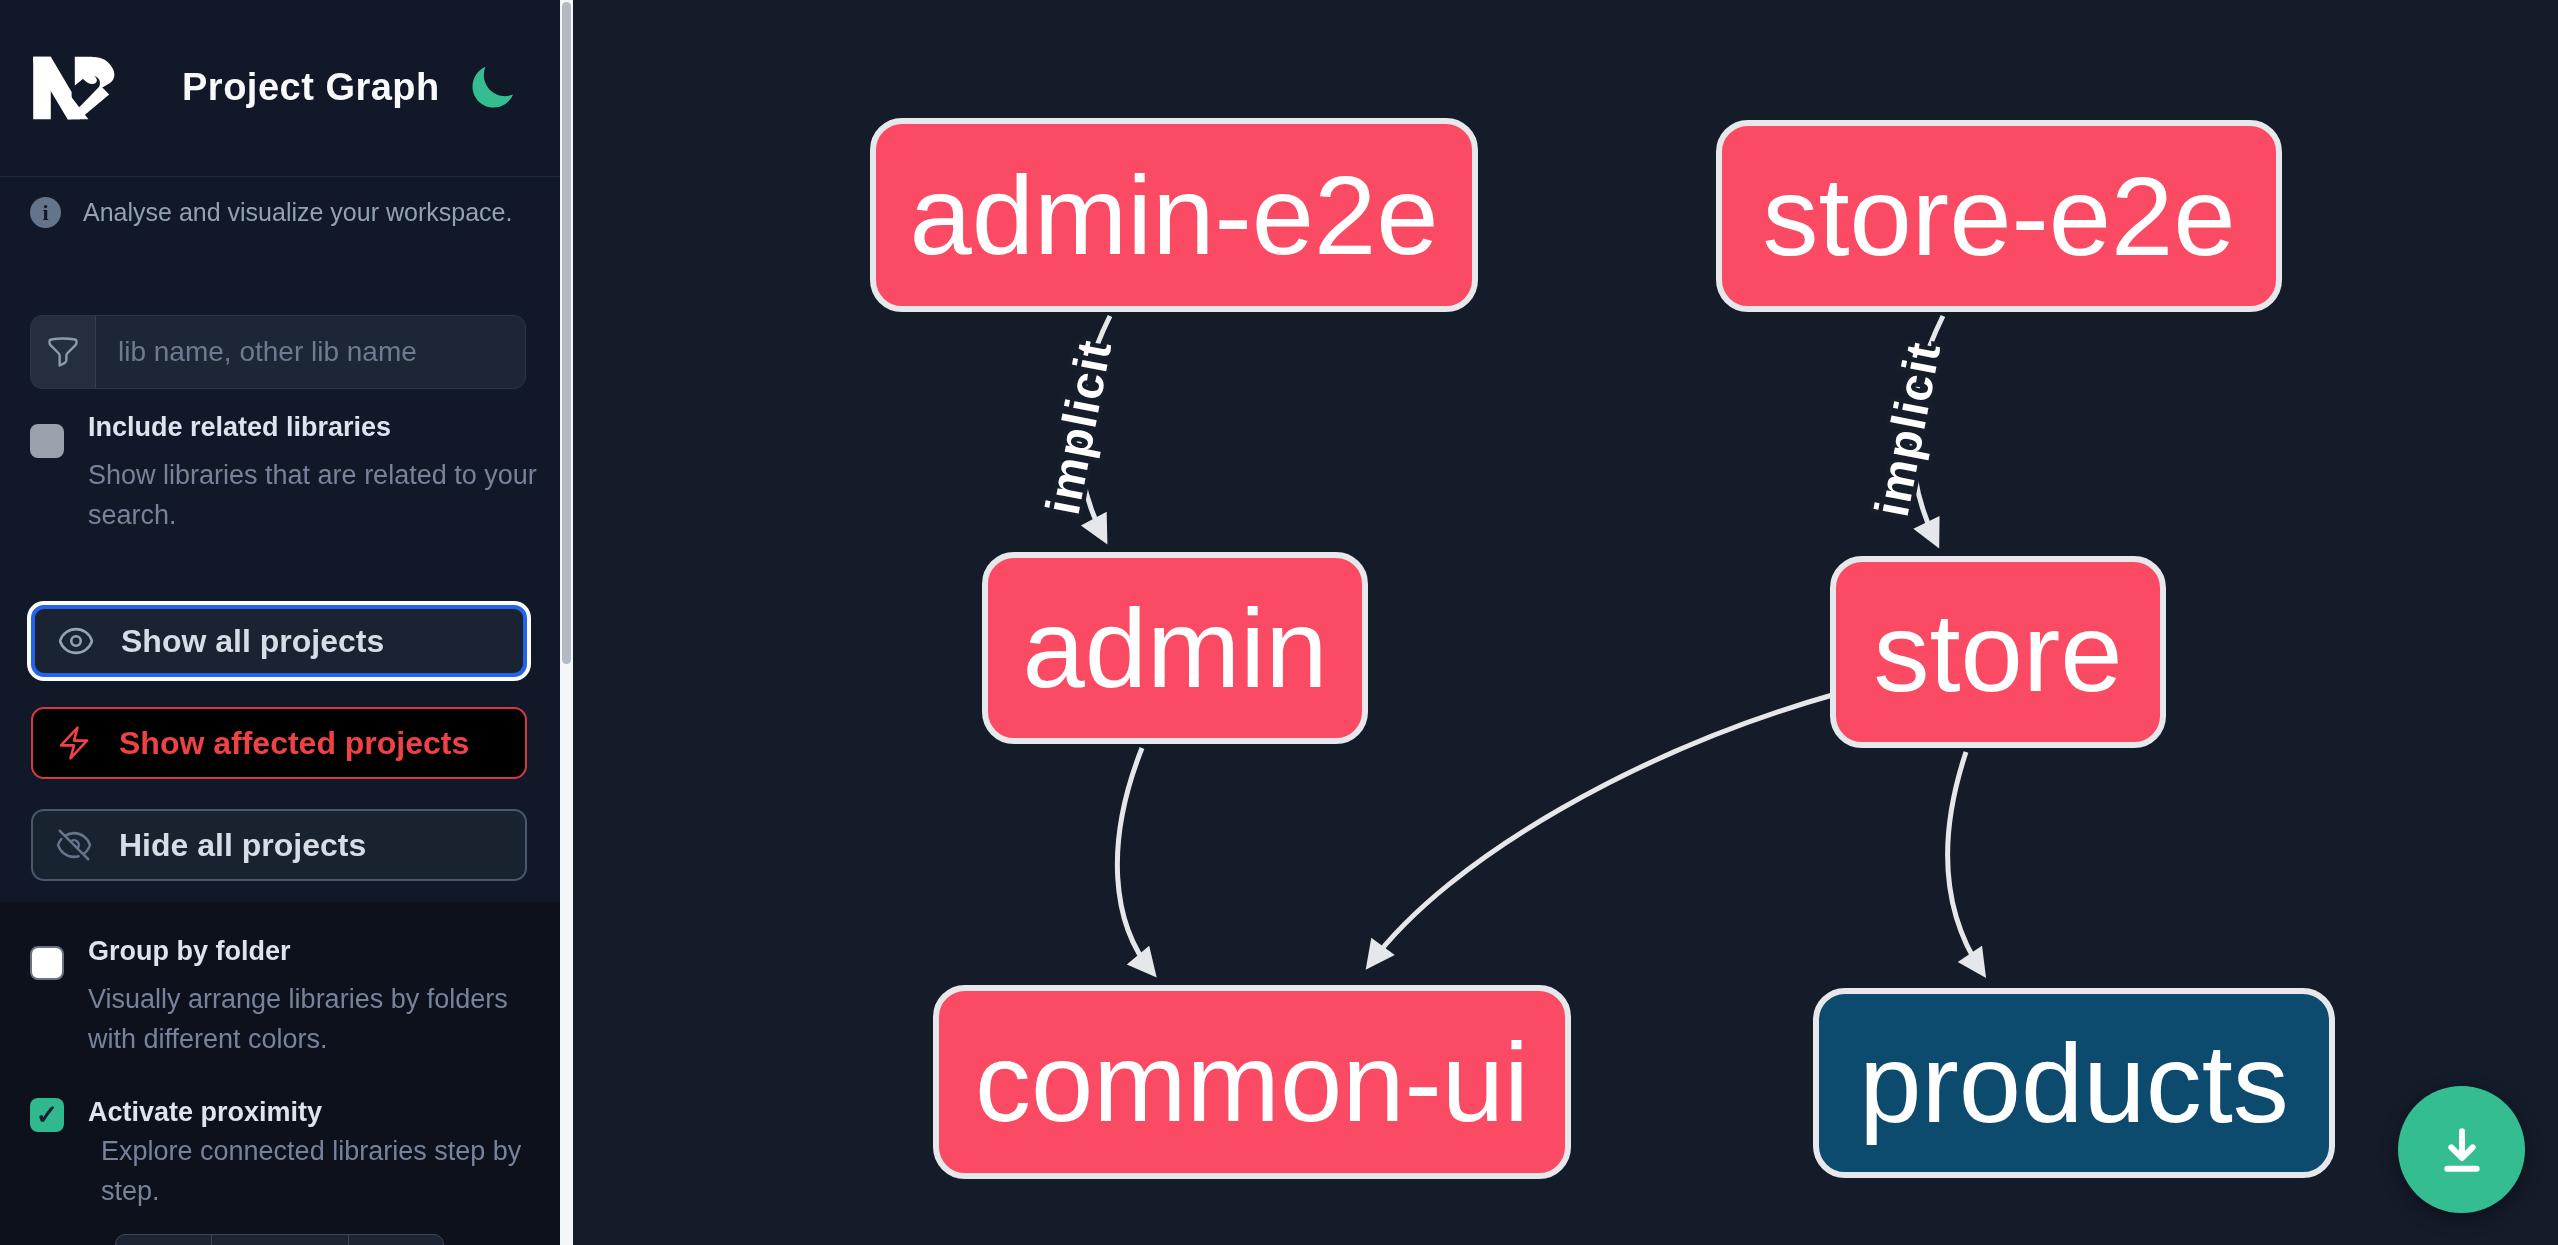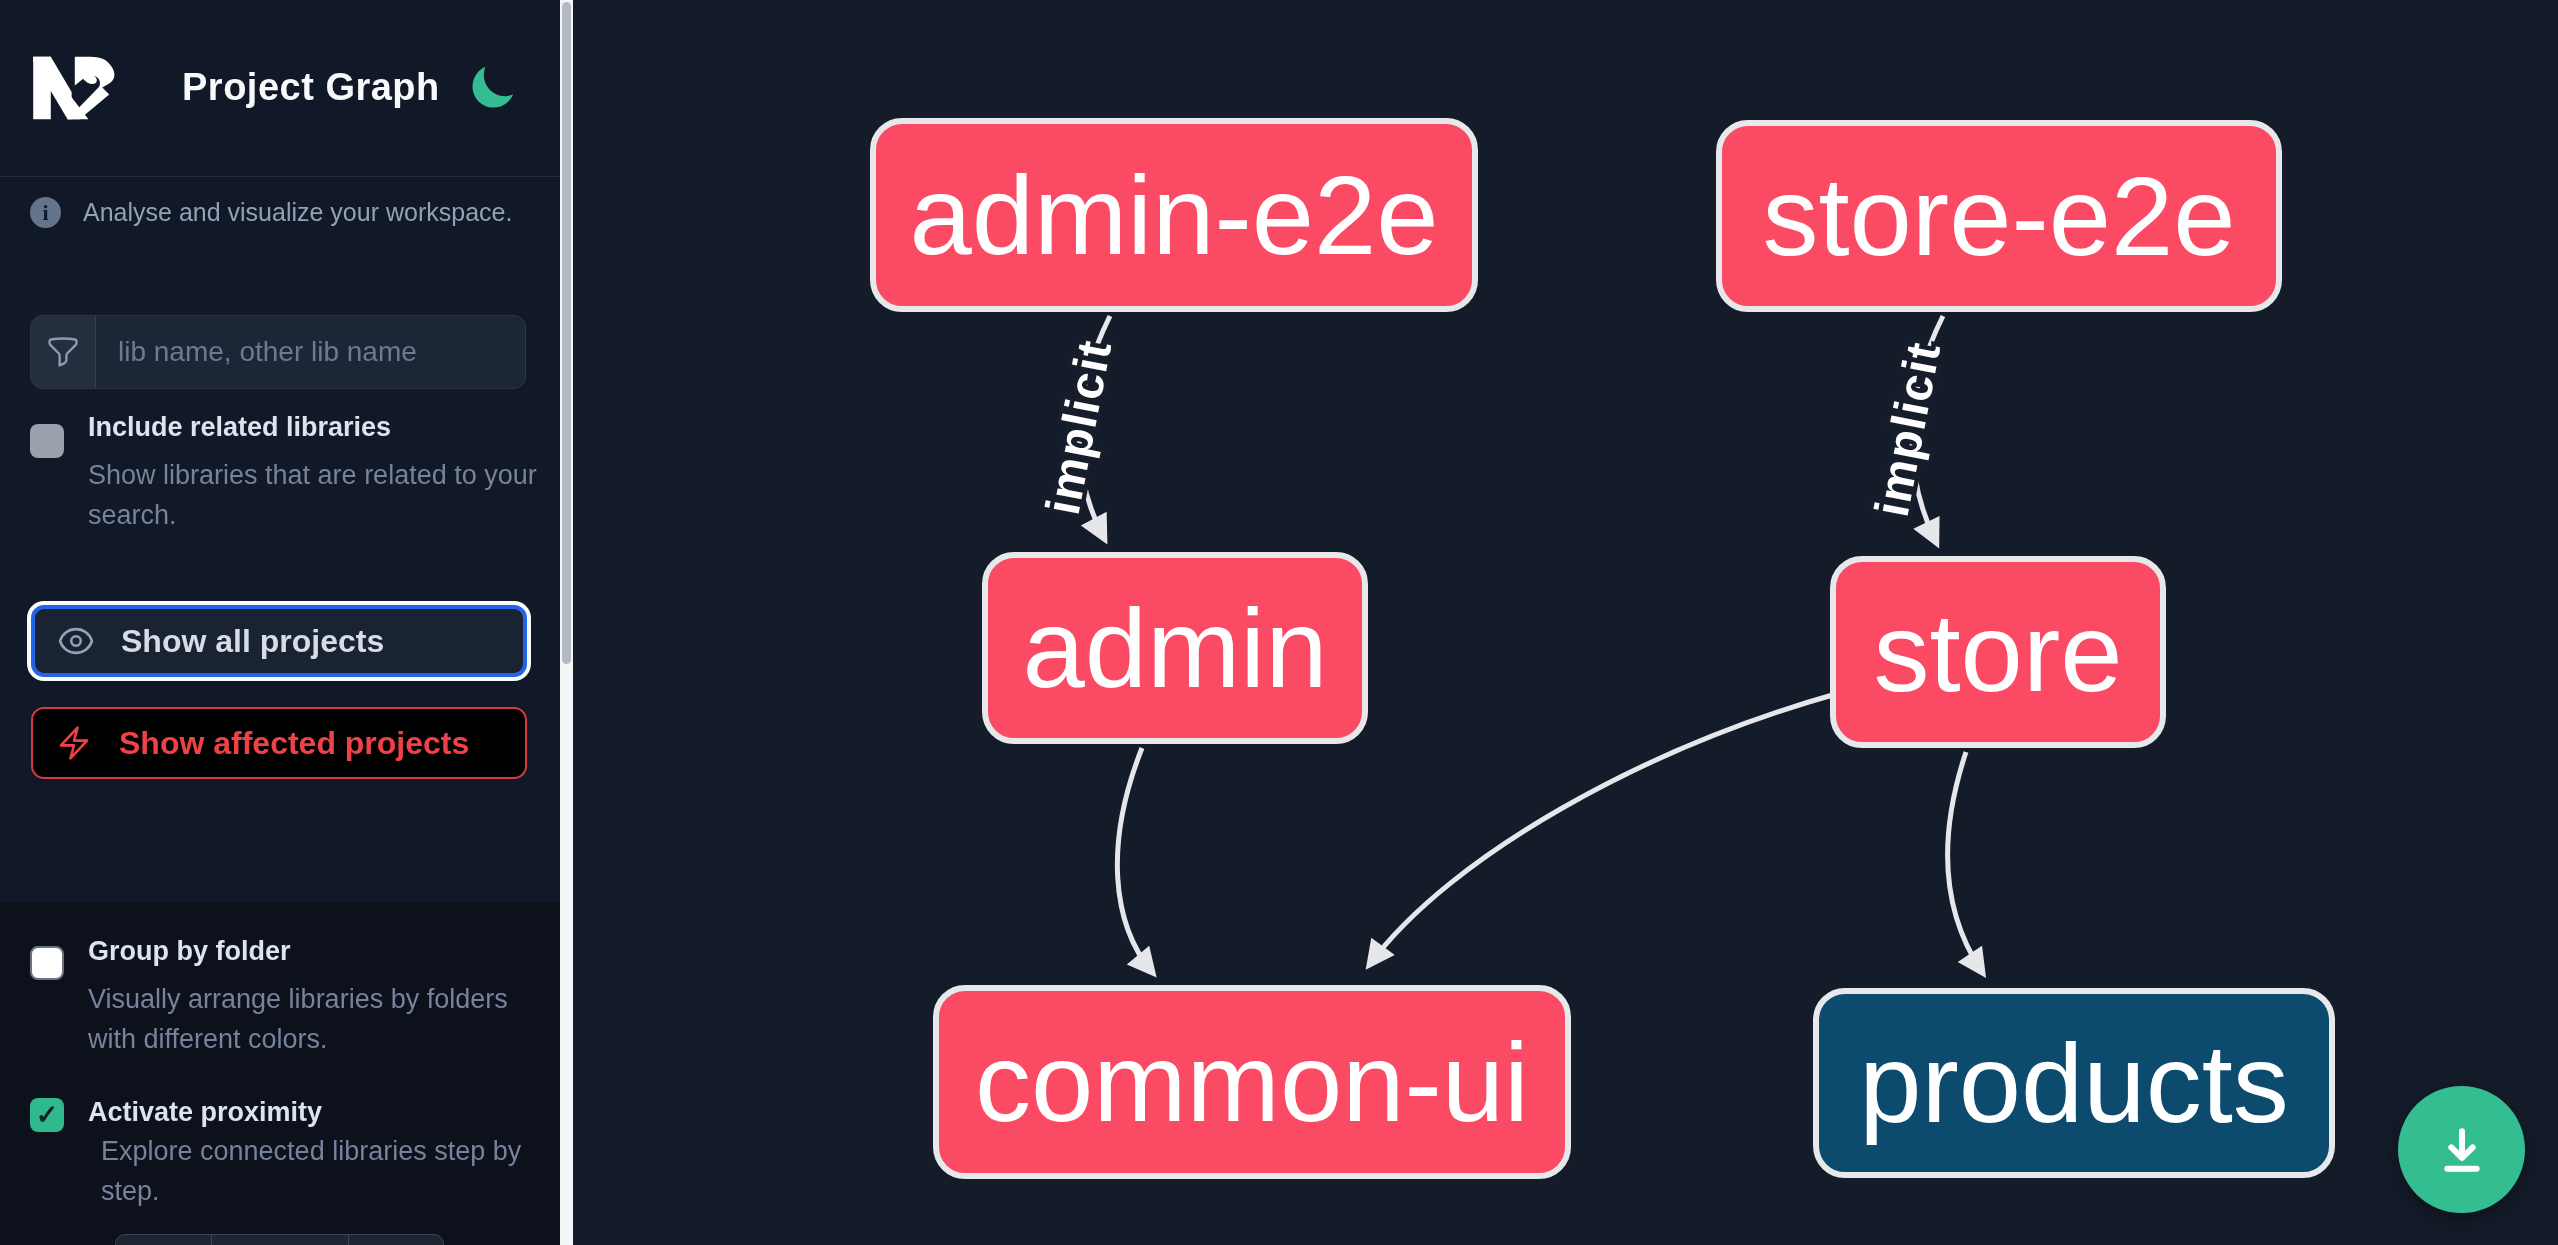--- a/index.html
+++ b/index.html
@@ -121,20 +121,26 @@
     <span class="action-label">Show all projects</span>
   </div>
 
   <div class="action-btn btn-affected">
     <svg width="38" height="38" viewBox="0 0 24 24" fill="none" stroke="#ef4146" stroke-width="1.6" stroke-linecap="round" stroke-linejoin="round">
       <path d="M3.75 13.5l10.5-11.25L12 10.5h8.25L9.75 21.75 12 13.5H3.75z"></path>
     </svg>
     <span class="action-label red">Show affected projects</span>
   </div>
 
+  <div class="action-btn btn-hide">
+    <svg width="38" height="38" viewBox="0 0 24 24" fill="none" stroke="#64748b" stroke-width="1.6" stroke-linecap="round" stroke-linejoin="round">
+      <path d="M3.98 8.223A10.477 10.477 0 001.934 12C3.226 16.338 7.244 19.5 12 19.5c.993 0 1.953-.138 2.863-.395M6.228 6.228A10.45 10.45 0 0112 4.5c4.756 0 8.773 3.162 10.065 7.498a10.523 10.523 0 01-4.293 5.774M6.228 6.228L3 3m3.228 3.228l3.65 3.65m7.894 7.894L21 21m-3.228-3.228l-3.65-3.65m0 0a3 3 0 10-4.243-4.243m4.242 4.242L9.88 9.88"></path>
+    </svg>
+    <span class="action-label">Hide all projects</span>
+  </div>
 
   <span class="cb cb-unchecked" style="left:30px;top:946px;"></span>
   <span class="opt-label" style="left:88px;top:936px;">Group by folder</span>
   <span class="opt-desc" style="left:88px;top:979px;">Visually arrange libraries by folders with different colors.</span>
 
   <span class="cb cb-checked" style="left:30px;top:1098px;">
     <span>✓</span>
   </span>
   <span class="opt-label" style="left:88px;top:1088px;margin-top:9px;">Activate proximity</span>
   <span class="opt-desc" style="left:88px;top:1131px;margin-left:13px;">Explore connected libraries step by step.</span>

